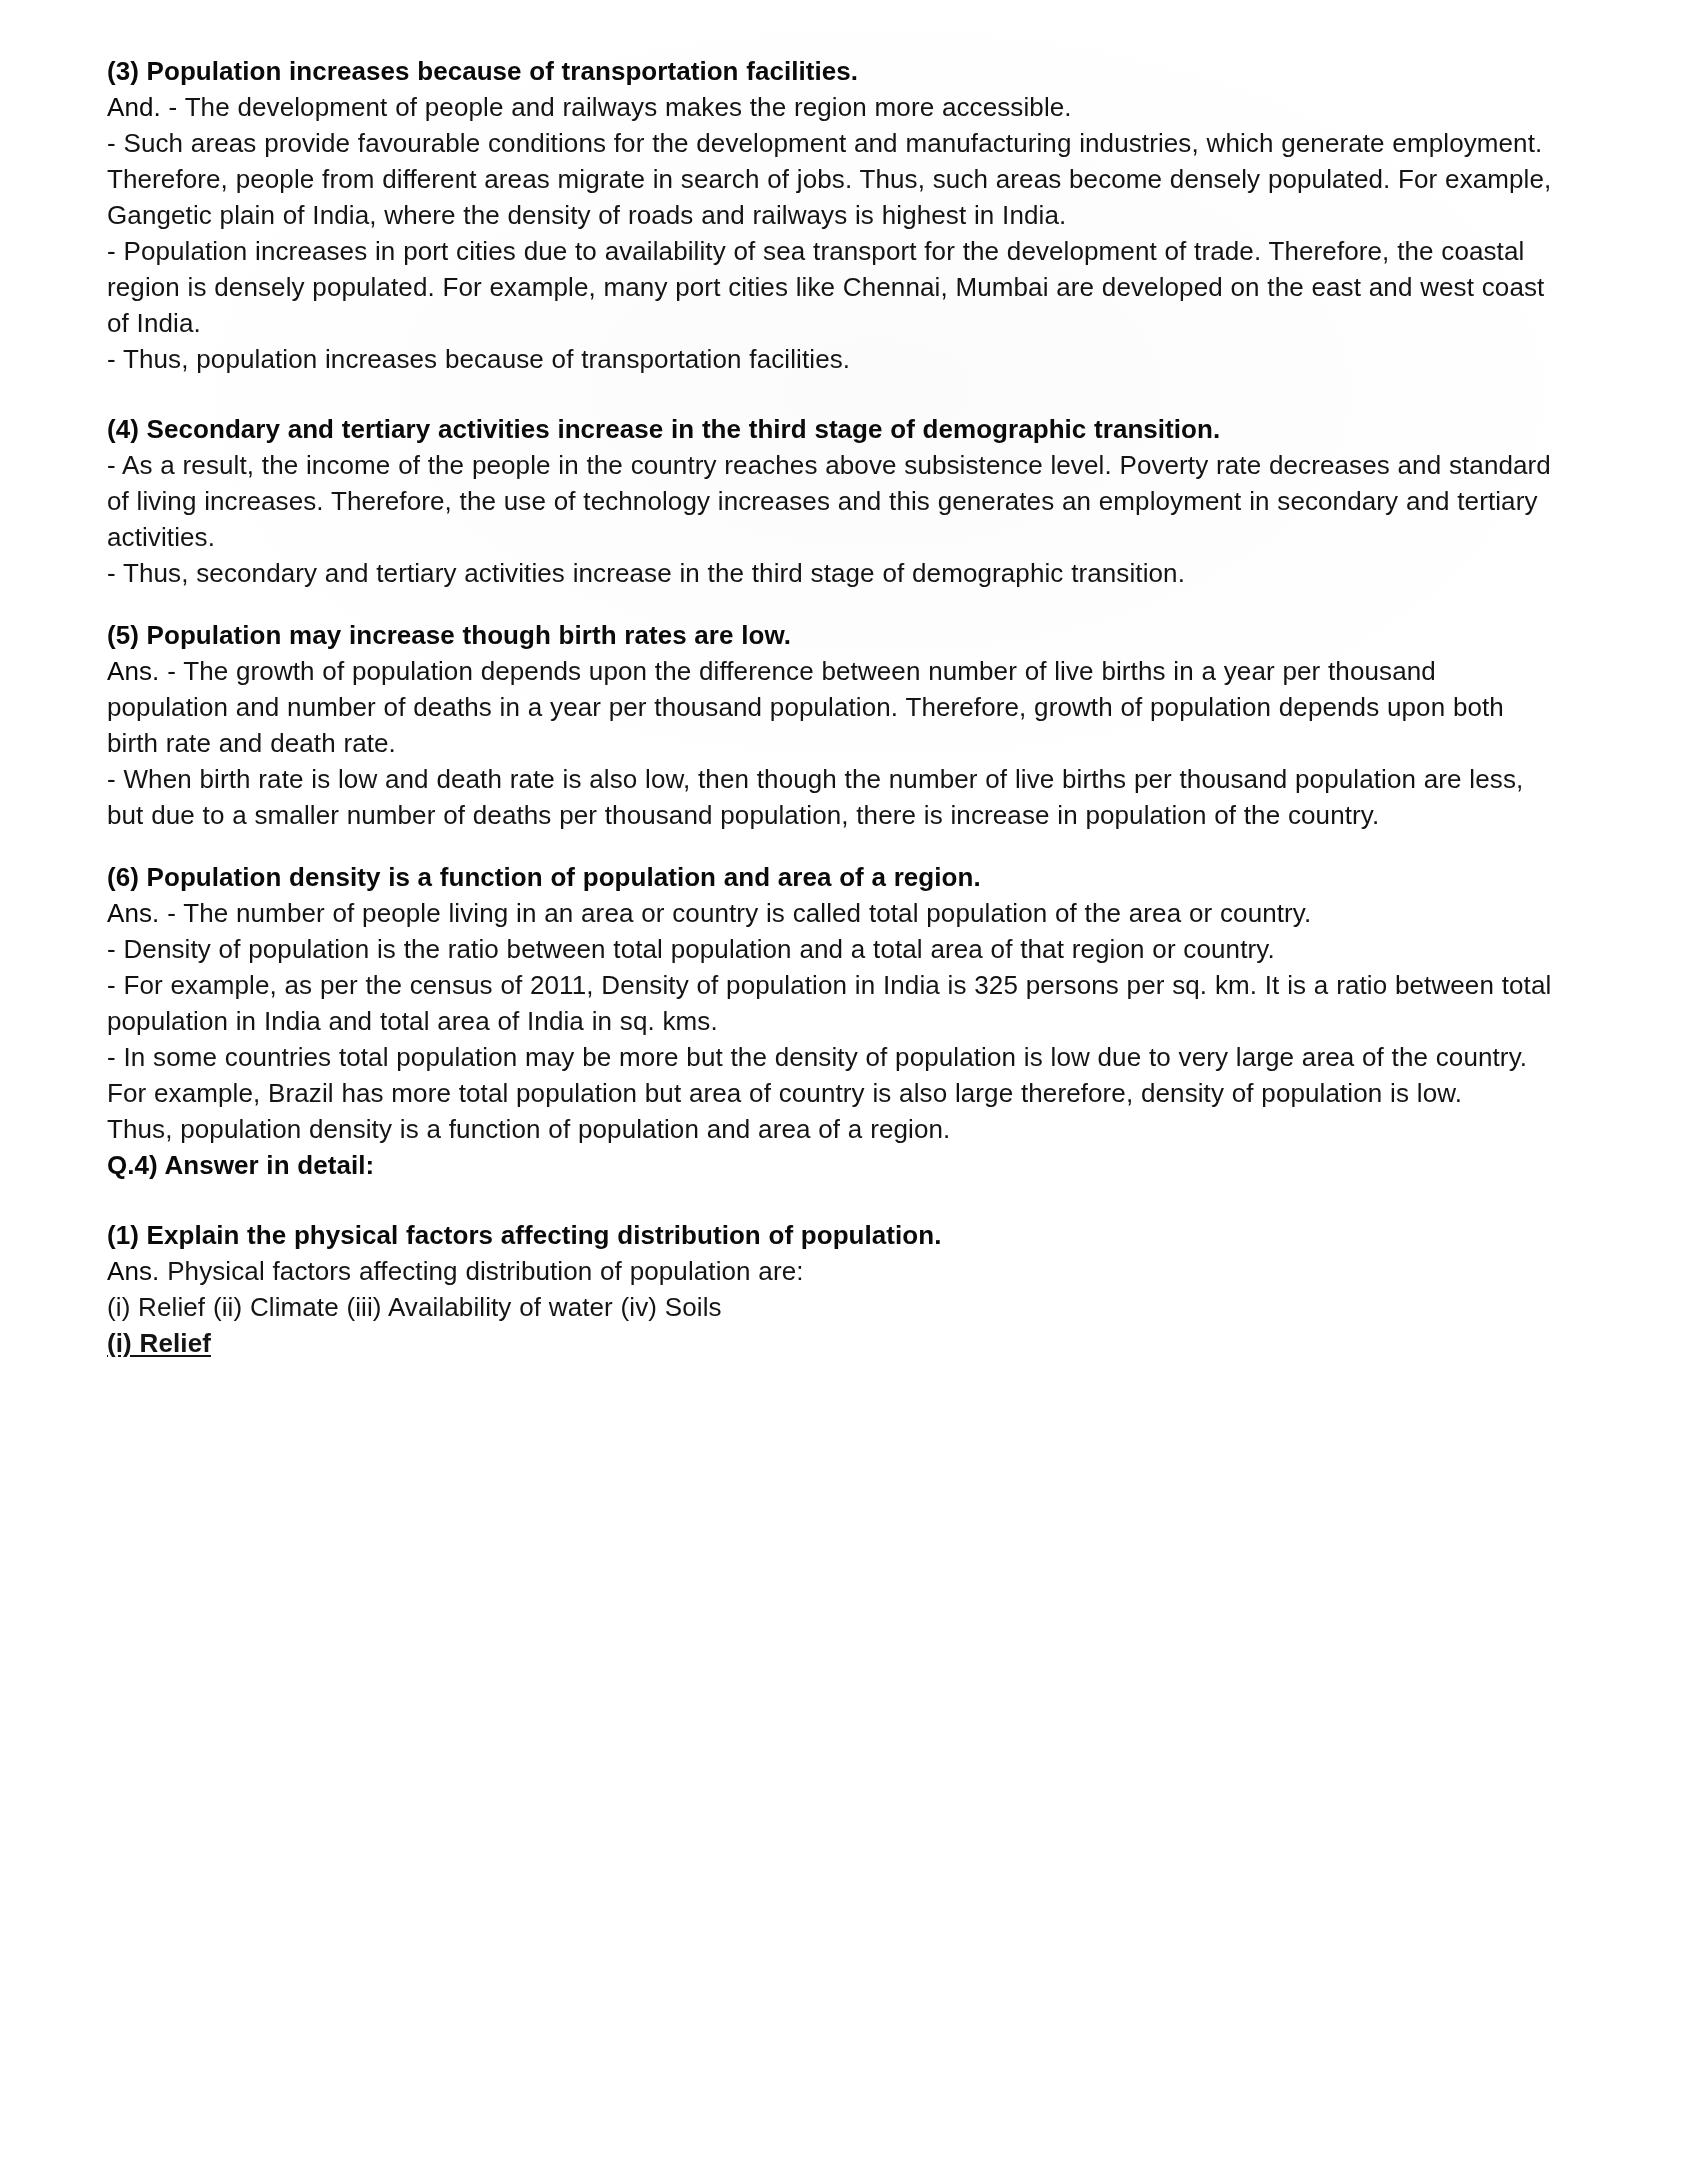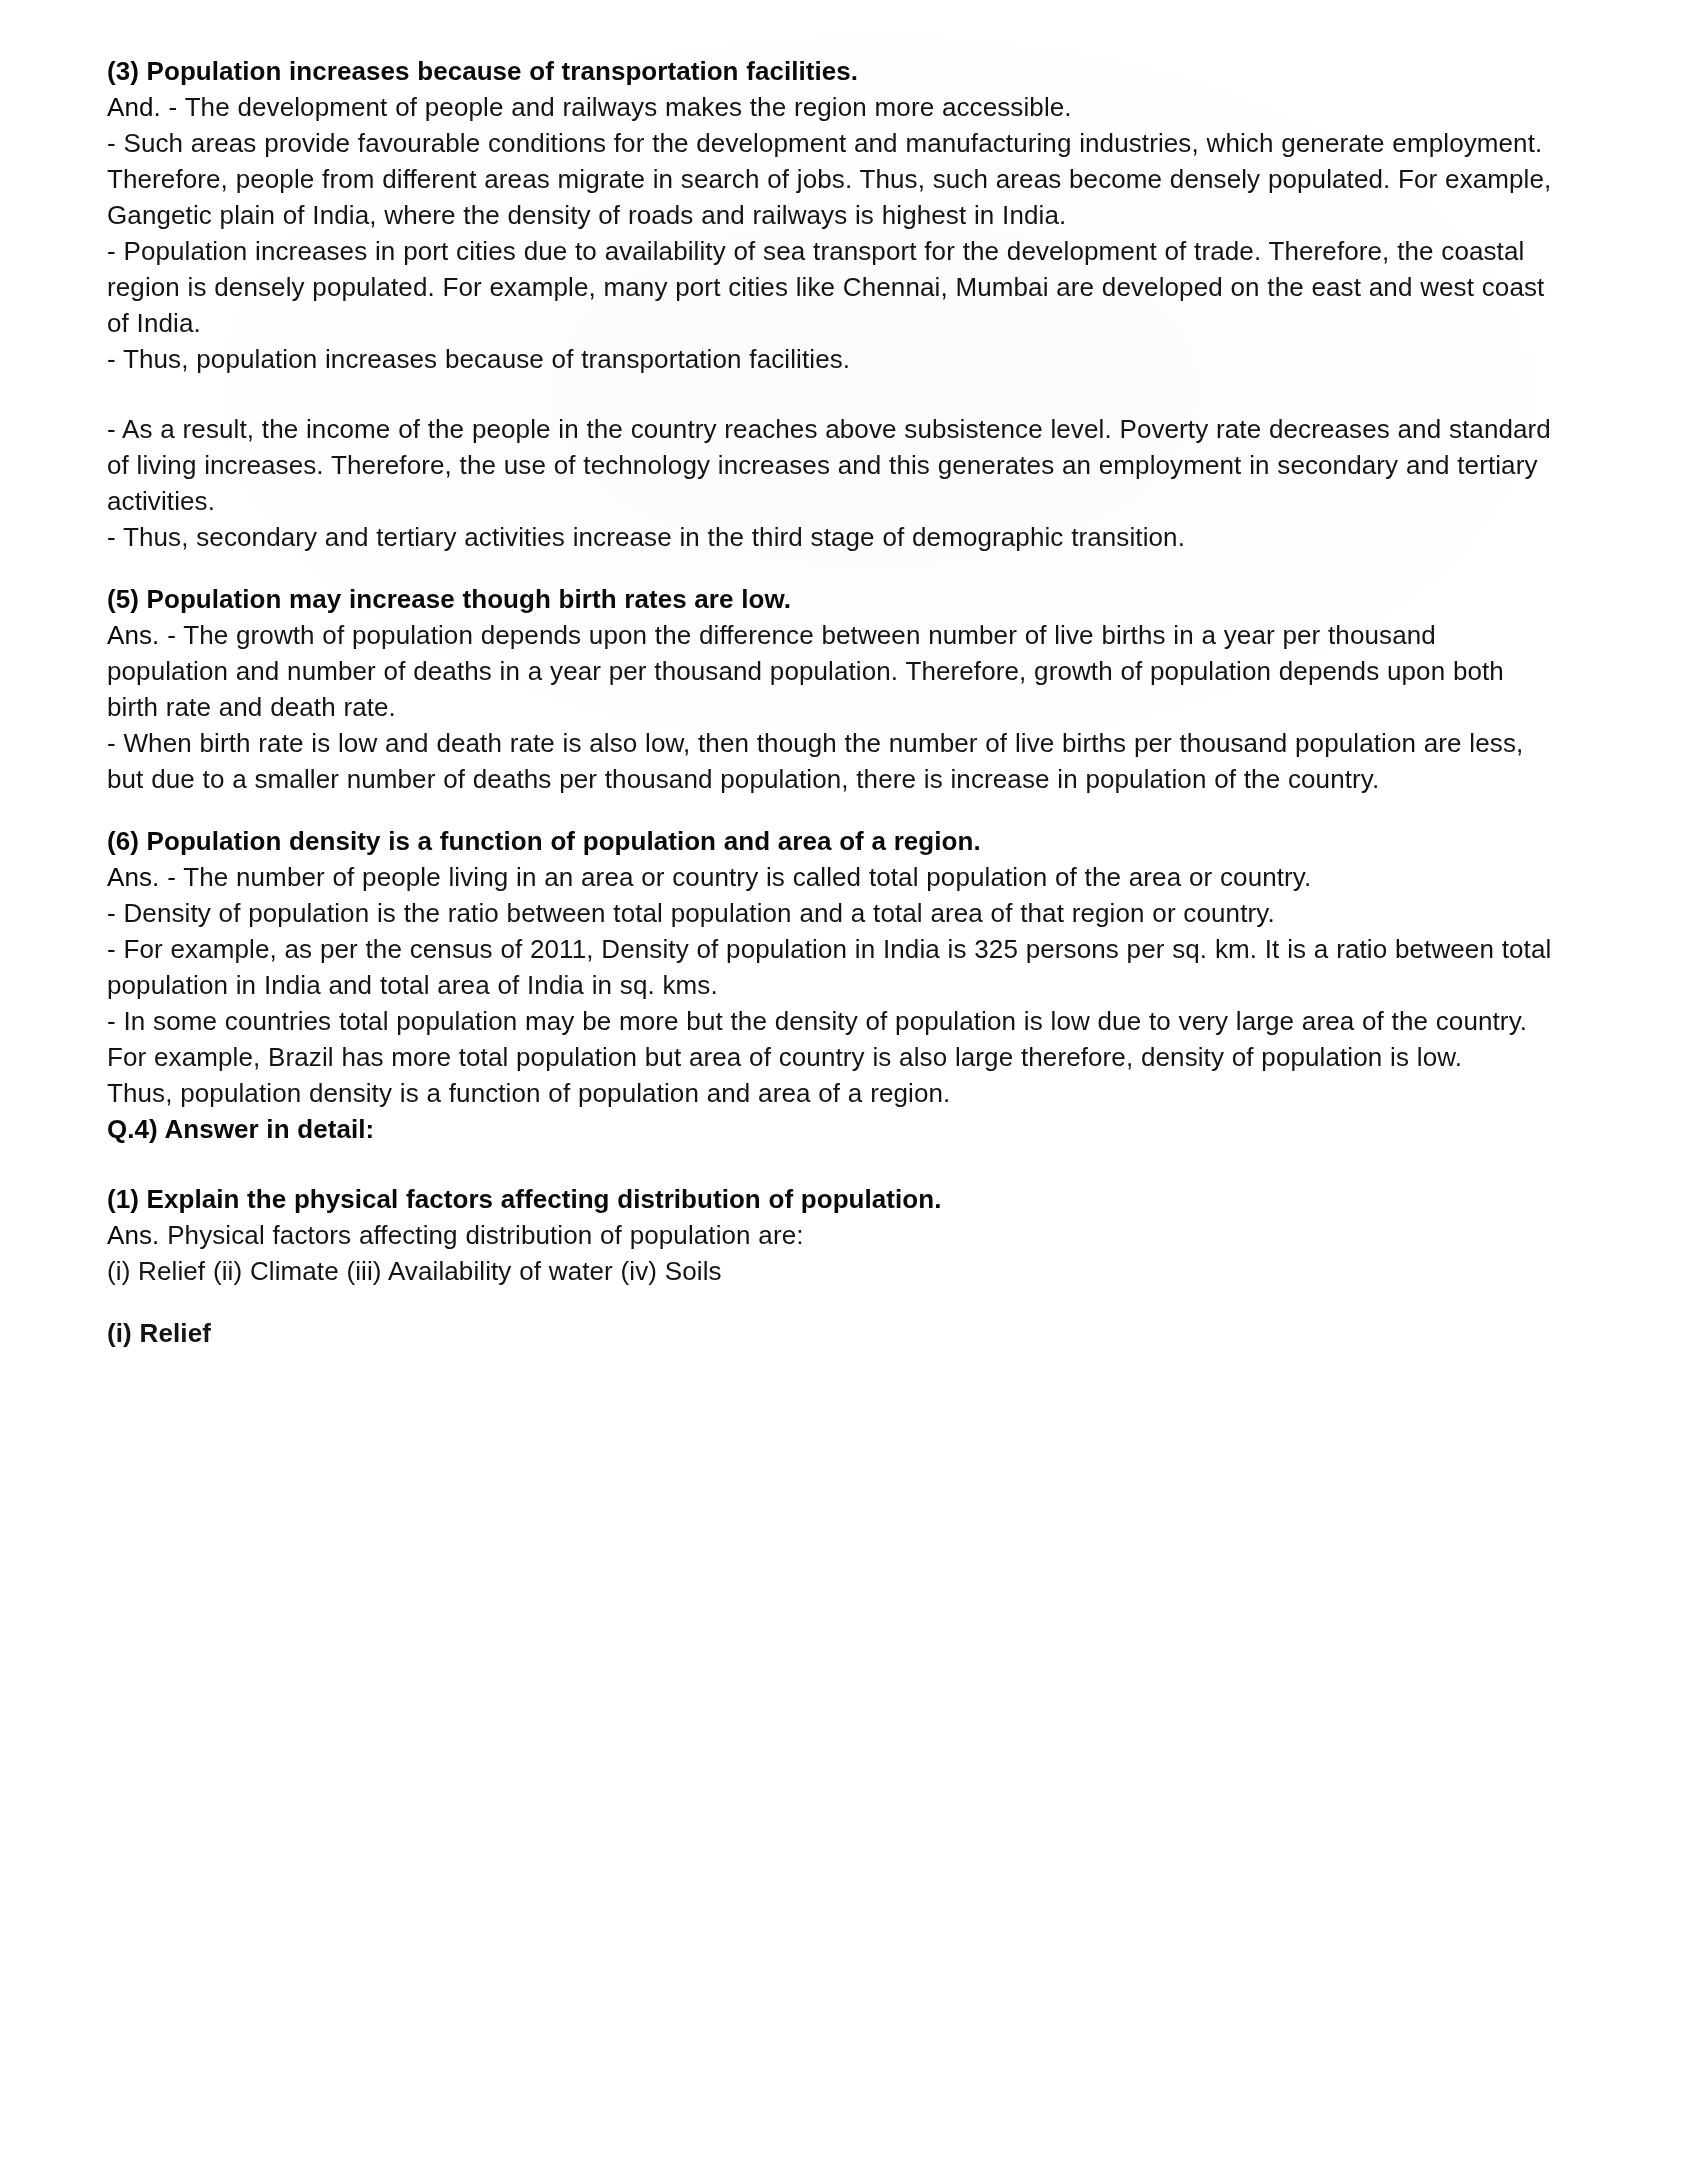--- a/index.html
+++ b/index.html
@@ -51,22 +51,22 @@
     font-weight: bold;
     color: #0a0a0a;
     letter-spacing: 0.05px;
   }
   .line .lead {
     font-weight: normal;
     color: #0a0a0a;
   }
   .line.underline-bold {
     font-weight: bold;
+    text-decoration: underline;
     text-underline-offset: 3px;
-    margin-top: 26px;
   }
   .gap-md { height: 26px; }
   .gap-lg { height: 34px; }
   .spacer-block { display: block; }
 </style>
 </head>
 <body>
 
 <div class="page">
   <div class="sheet"></div>
@@ -77,20 +77,21 @@
       <div class="line heading">(3) Population increases because of transportation facilities.</div>
       <div class="line"><span class="lead">And.</span><span> - The development of people and railways makes the region more accessible.</span></div>
       <div class="line">- Such areas provide favourable conditions for the development and manufacturing industries, which generate employment. Therefore, people from different areas migrate in search of jobs. Thus, such areas become densely populated. For example, Gangetic plain of India, where the density of roads and railways is highest in India.</div>
       <div class="line">- Population increases in port cities due to availability of sea transport for the development of trade. Therefore, the coastal region is densely populated. For example, many port cities like Chennai, Mumbai are developed on the east and west coast of India.</div>
       <div class="line">- Thus, population increases because of transportation facilities.</div>
     </div>
 
     <div class="gap-lg spacer-block"></div>
 
     <div class="block">
+      <div class="line heading">(4) Secondary and tertiary activities increase in the third stage of demographic transition.</div>
       <div class="line">- As a result, the income of the people in the country reaches above subsistence level. Poverty rate decreases and standard of living increases. Therefore, the use of technology increases and this generates an employment in secondary and tertiary activities.</div>
       <div class="line">- Thus, secondary and tertiary activities increase in the third stage of demographic transition.</div>
     </div>
 
     <div class="gap-md spacer-block"></div>
 
     <div class="block">
       <div class="line heading">(5) Population may increase though birth rates are low.</div>
       <div class="line"><span class="lead">Ans.</span><span> - The growth of population depends upon the difference between number of live births in a year per thousand population and number of deaths in a year per thousand population. Therefore, growth of population depends upon both birth rate and death rate.</span></div>
       <div class="line">- When birth rate is low and death rate is also low, then though the number of live births per thousand population are less, but due to a smaller number of deaths per thousand population, there is increase in population of the country.</div>

